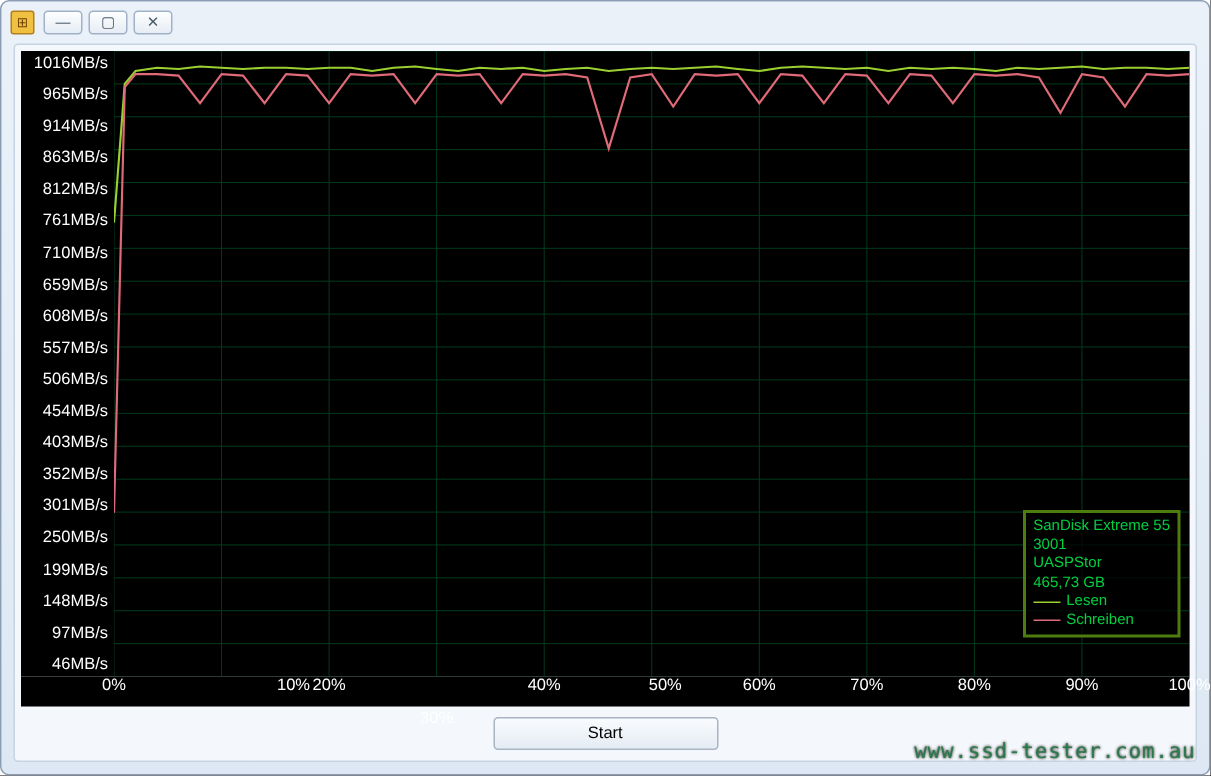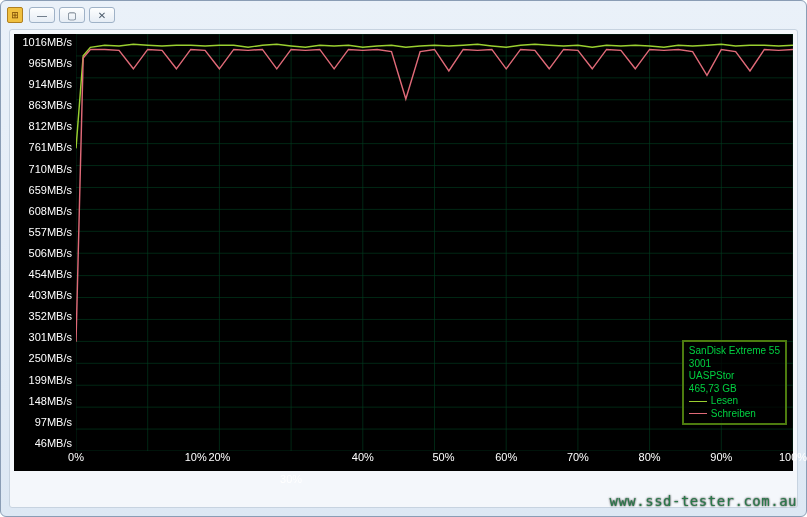--- a/index.html
+++ b/index.html
@@ -131,16 +131,17 @@
             <div class="x-tick" style="left: 50%; padding-left: 18px;">50%</div>
             <div class="x-tick" style="left: 60%; text-align: center;">60%</div>
             <div class="x-tick" style="left: 70%;">70%</div>
             <div class="x-tick" style="left: 80%;">80%</div>
             <div class="x-tick" style="left: 90%;">90%</div>
             <div class="x-tick" style="left: 100%;">100%</div>
           </div>
       </div>
     </div>
     <div class="buttons">
+      <button class="btn">Start</button>
     </div>
   </div>
   <div class="watermark">www.ssd-tester.com.au</div>
 </div>
 
 </body></html>

